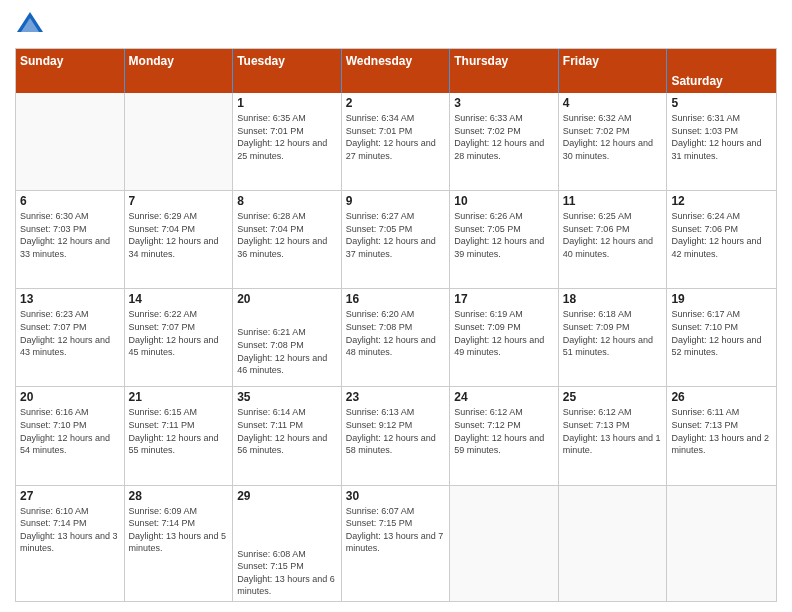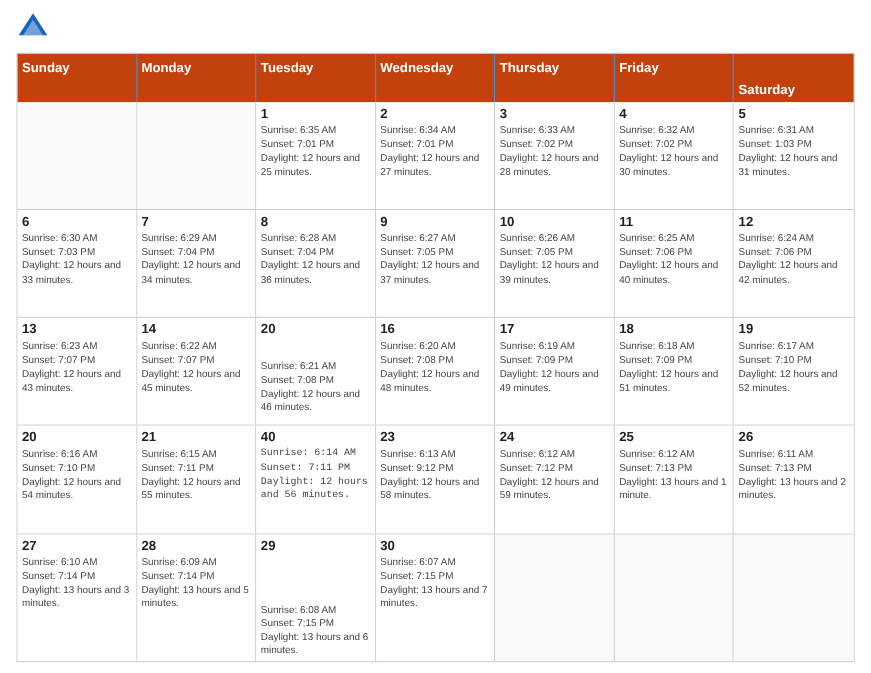--- a/index.html
+++ b/index.html
@@ -283,22 +283,22 @@
 Sunset: 7:10 PM
 Daylight: 12 hours and 54 minutes.</div>
           </div>
           <div class="cal-cell">
             <div class="day-number">21</div>
             <div class="day-info" style="white-space: pre-line;">Sunrise: 6:15 AM
 Sunset: 7:11 PM
 Daylight: 12 hours and 55 minutes.</div>
           </div>
           <div class="cal-cell">
-            <div class="day-number">40</div>
-            <div class="day-info" style="white-space: pre-line; font-family: Liberation Mono, monospace;">Sunrise: 6:14 AM
+            <div class="day-number">35</div>
+            <div class="day-info" style="white-space: pre-line;">Sunrise: 6:14 AM
 Sunset: 7:11 PM
 Daylight: 12 hours and 56 minutes.</div>
           </div>
           <div class="cal-cell">
             <div class="day-number">23</div>
             <div class="day-info" style="white-space: pre-line;">Sunrise: 6:13 AM
 Sunset: 9:12 PM
 Daylight: 12 hours and 58 minutes.</div>
           </div>
           <div class="cal-cell">

